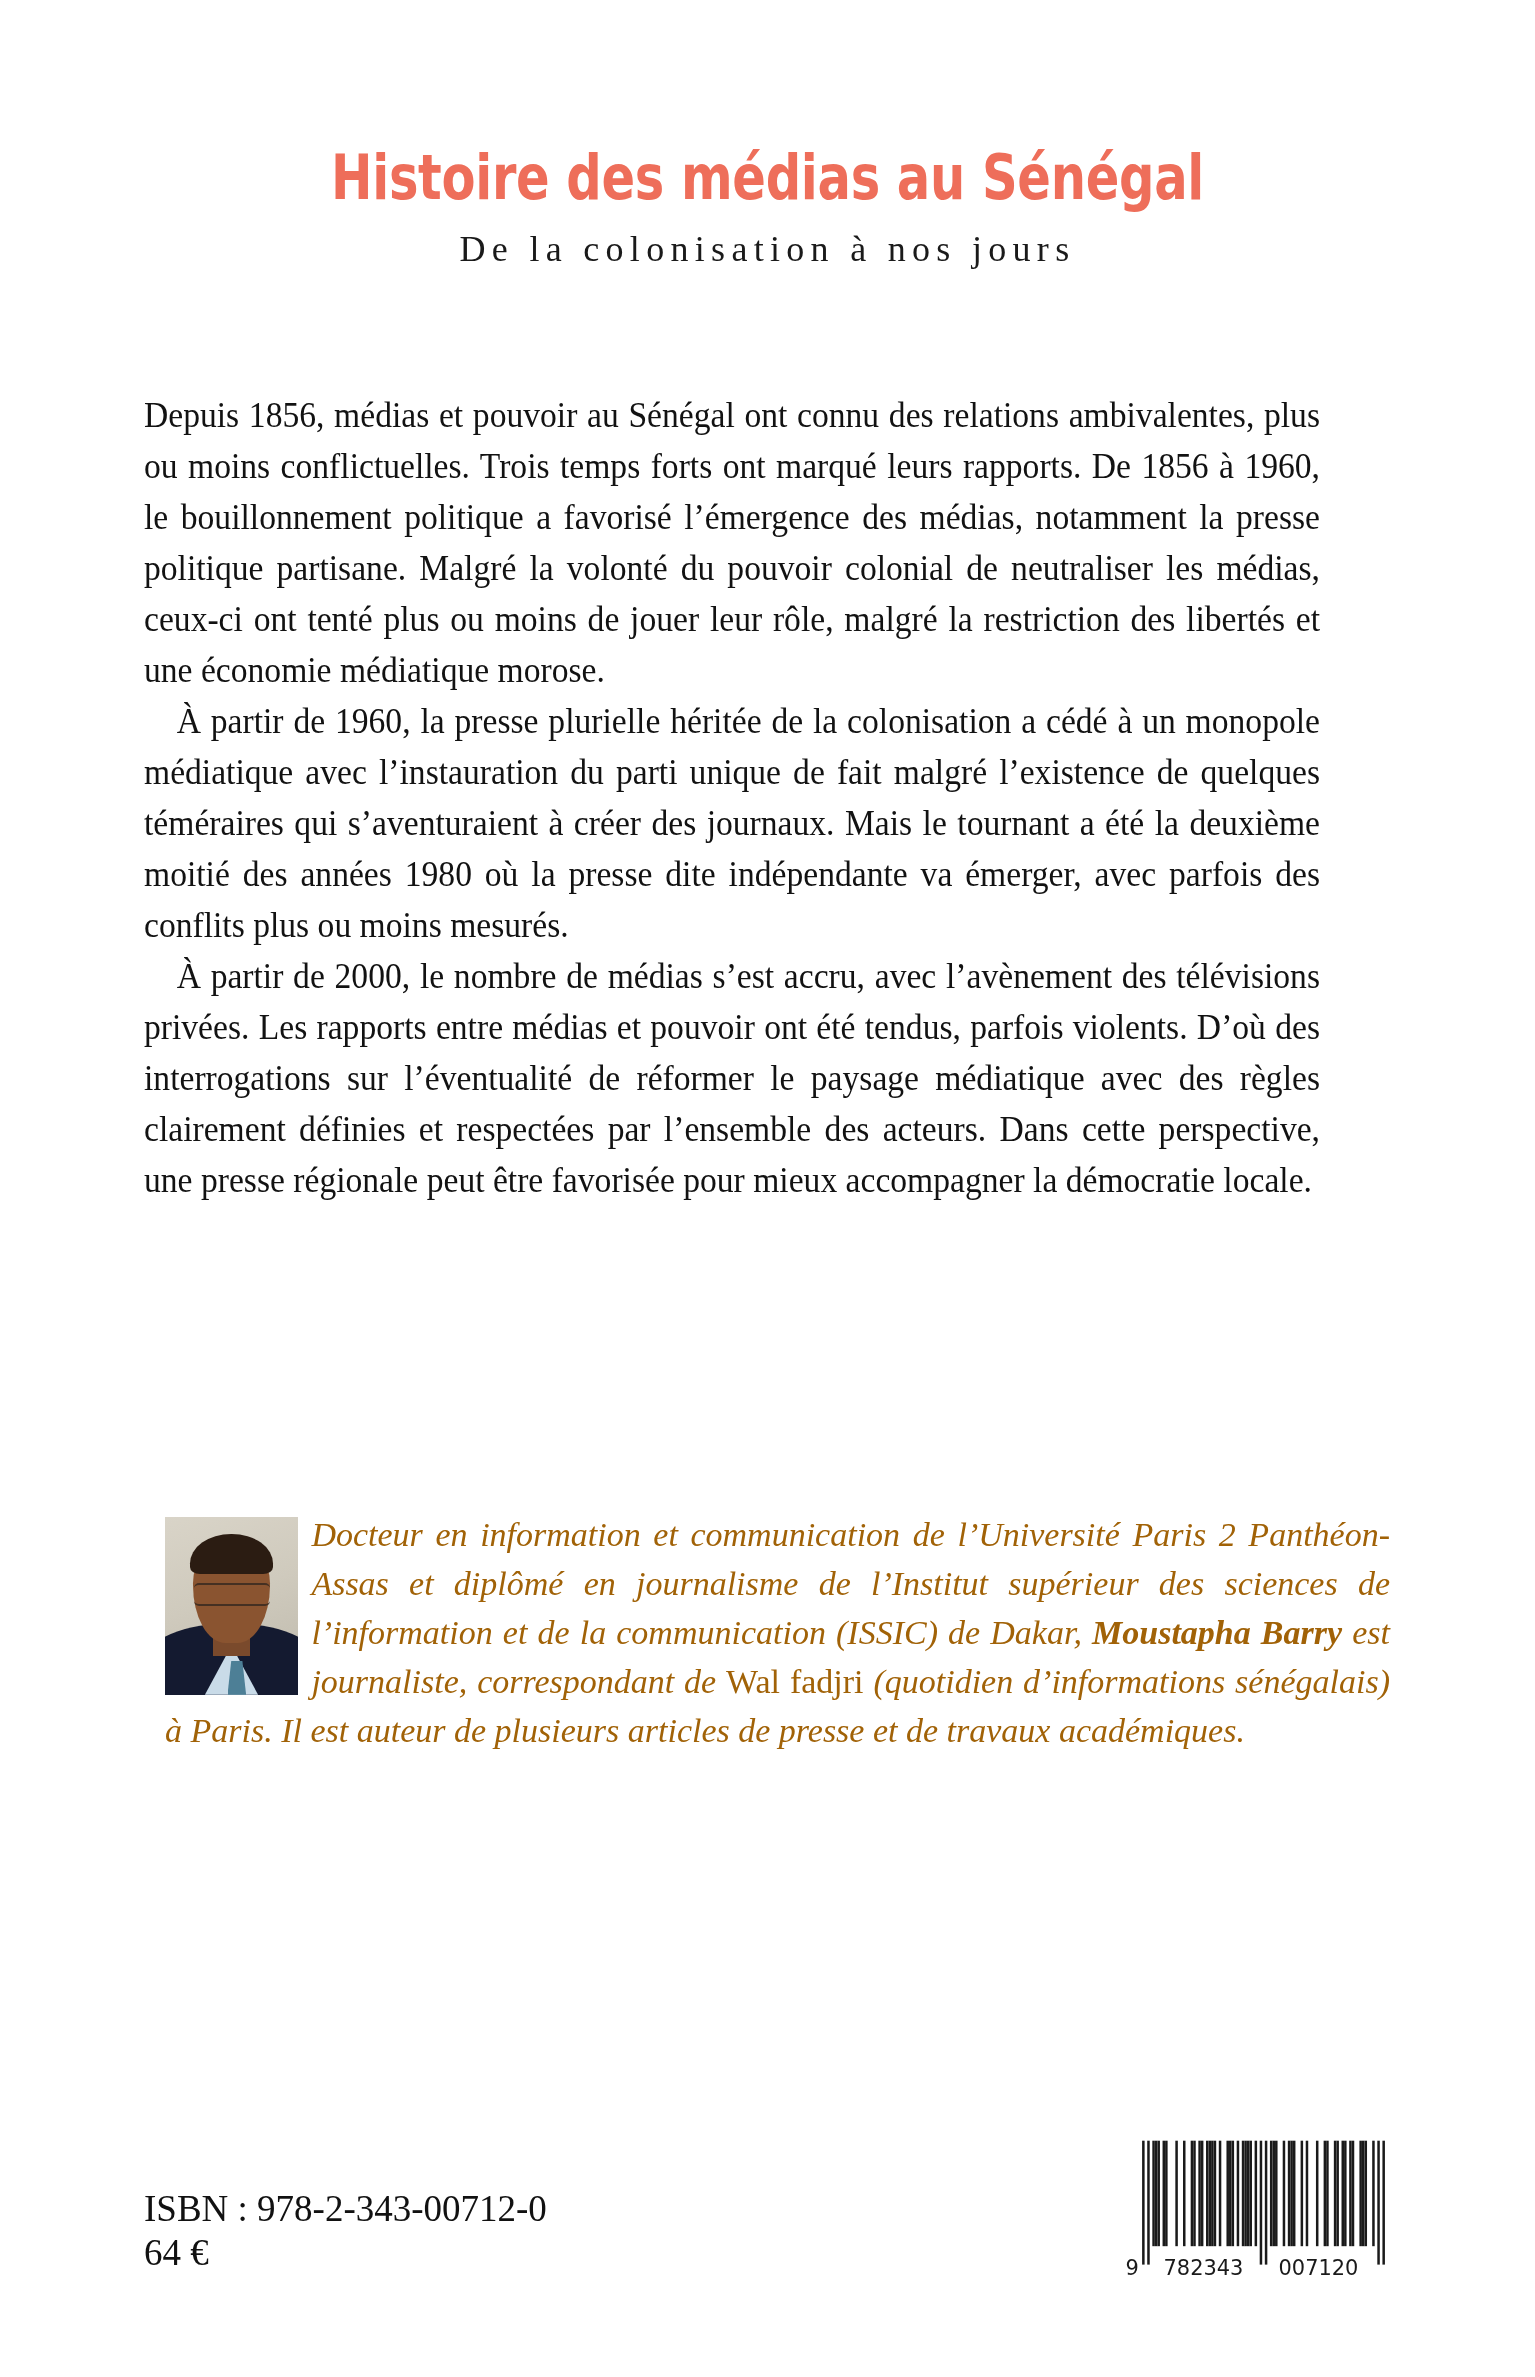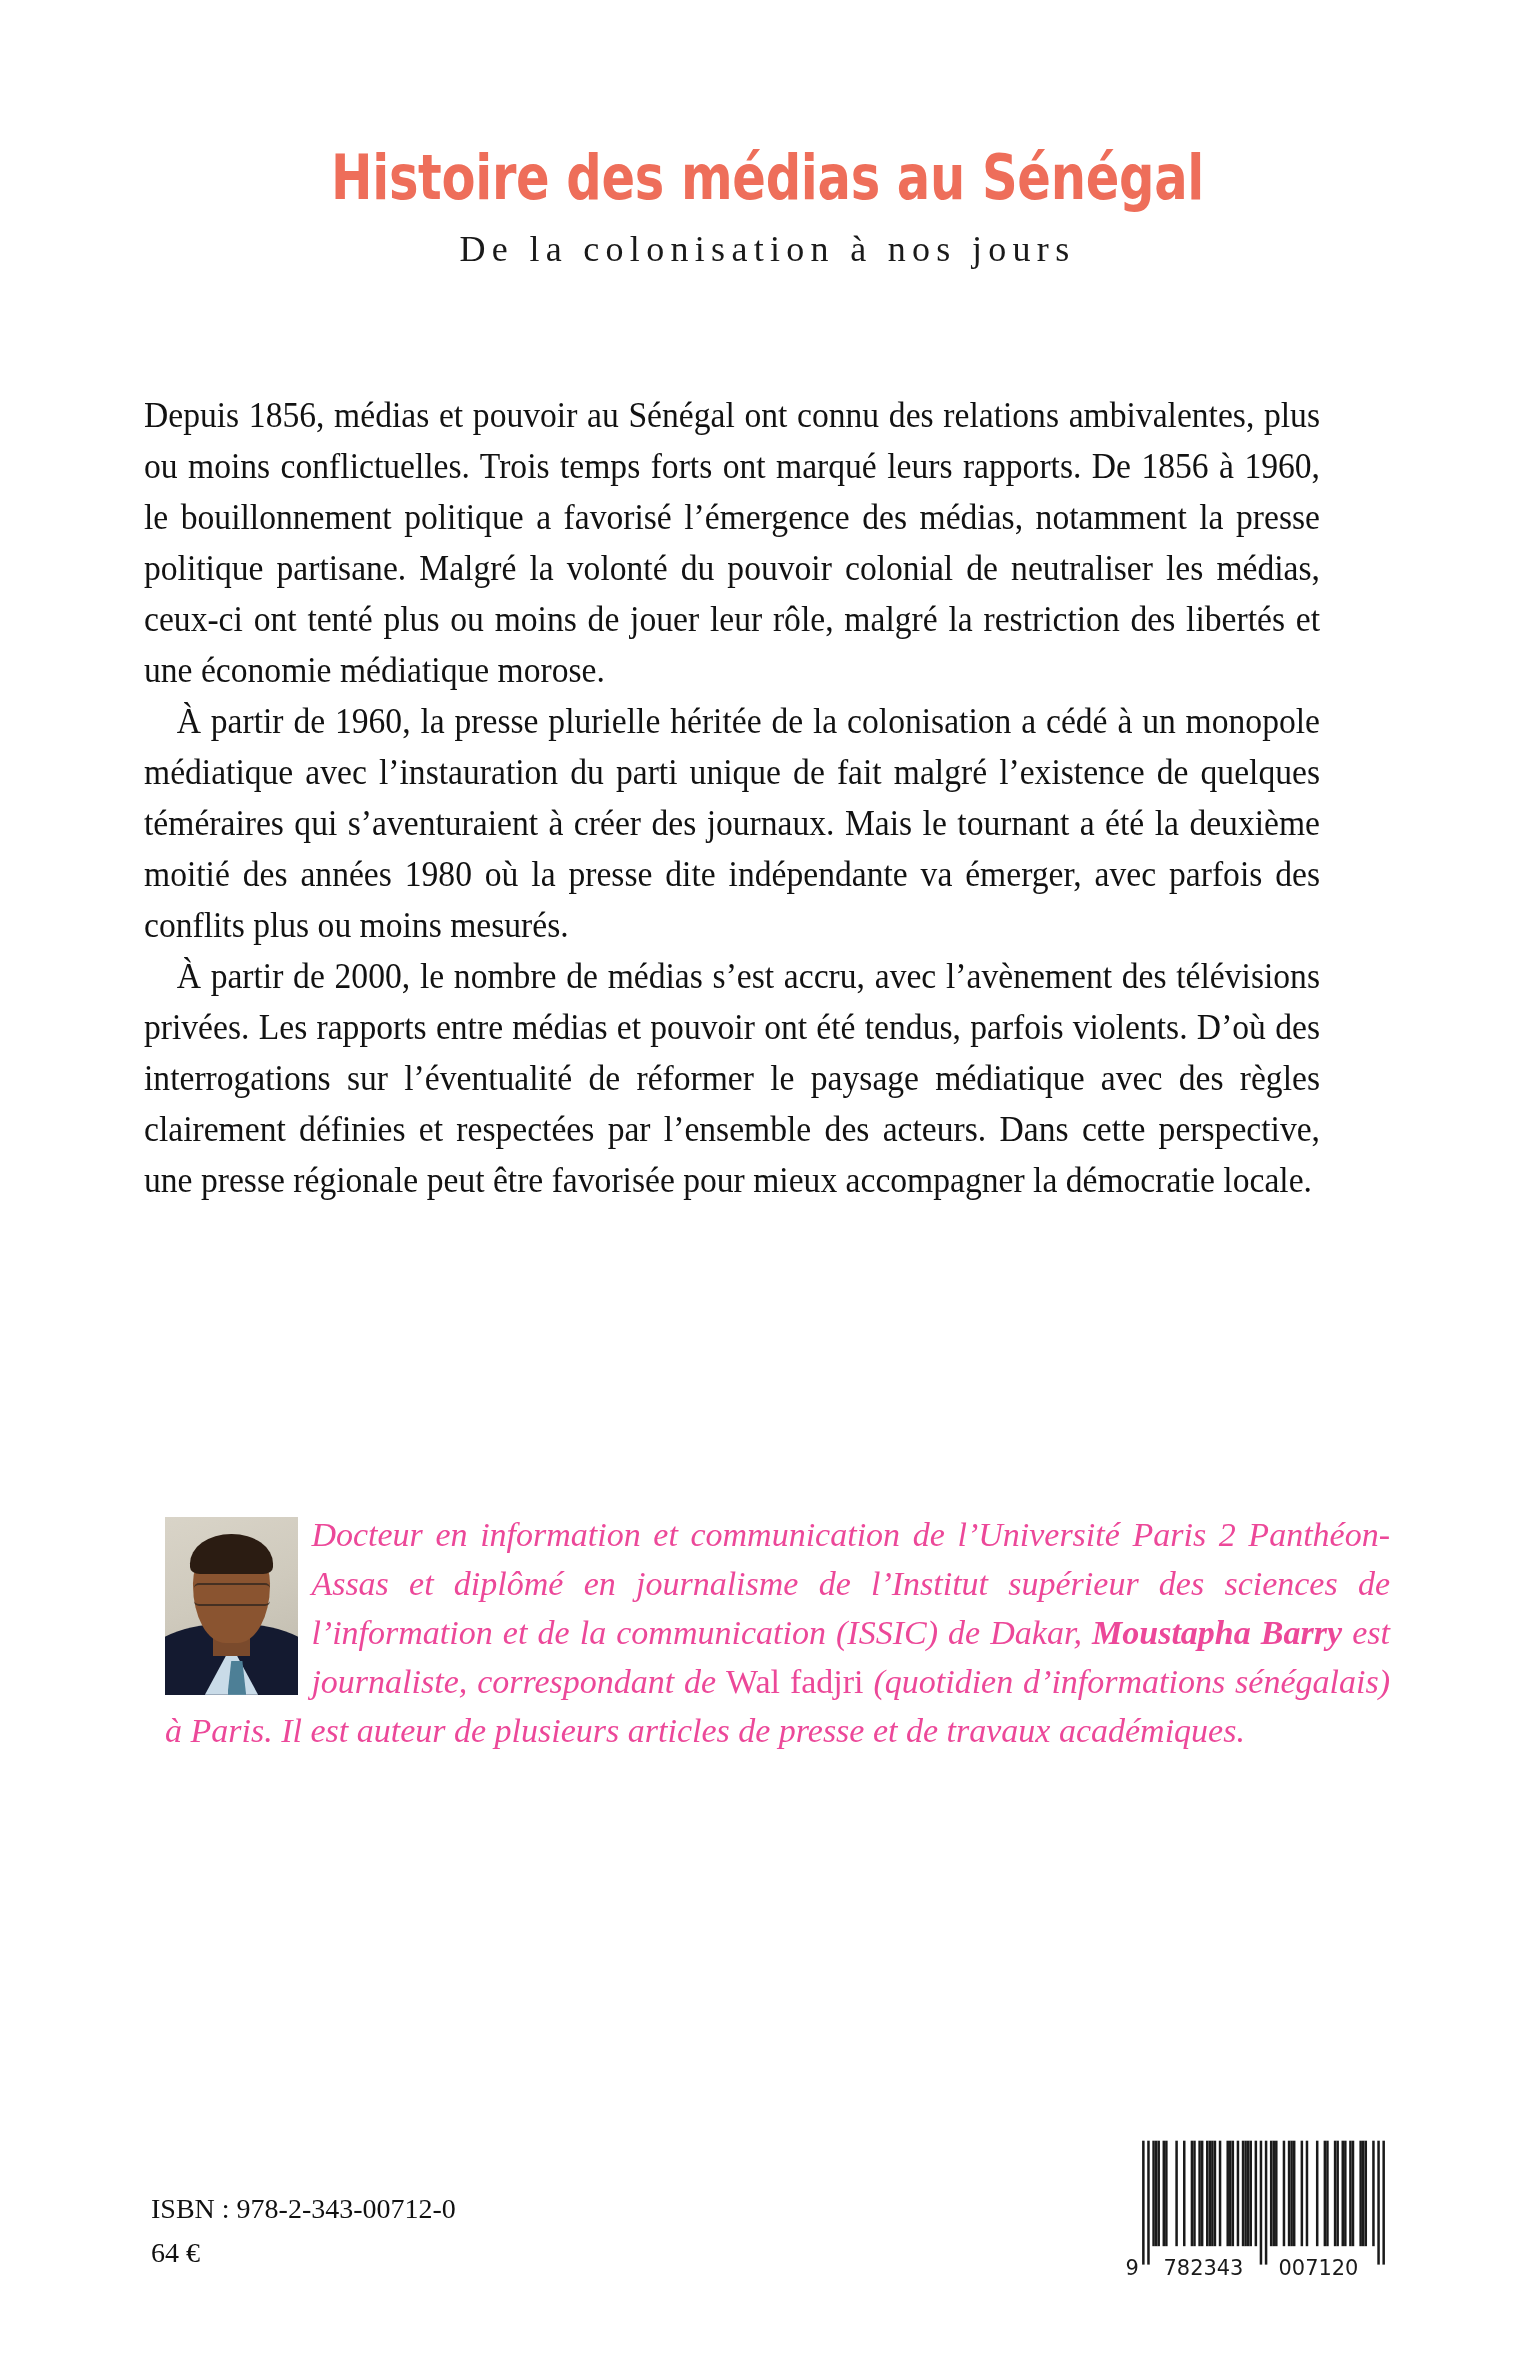--- a/index.html
+++ b/index.html
@@ -79,21 +79,21 @@
   .bio {
     position: absolute;
     left: 144px;
     top: 1510px;
     width: 1225px;
     font-family: "Liberation Serif", serif;
     font-style: italic;
     font-size: 34px;
     line-height: 49px;
     text-align: justify;
-    color: #ec4899;
+    color: #a16207;
     padding-left: 21px;
   }
   .bio-photo {
     float: left;
     width: 133px;
     height: 178px;
     margin: 6.7px 13.4px 1.7px 0;
     position: relative;
     overflow: hidden;
     background: #cfc9bd;
@@ -157,24 +157,24 @@
     font-weight: bold;
     font-style: italic;
   }
   .bio-roman {
     font-style: normal;
   }
 
   
   .isbn-block {
     position: absolute;
-    left: 151px;
+    left: 144px;
     bottom: 102px;
     font-family: "Liberation Serif", serif;
-    font-size: 28px;
+    font-size: 37px;
     line-height: 44px;
     color: #111111;
   }
   .price {
     display: block;
   }
 
   .barcode-block {
     position: absolute;
     left: 1122px;

